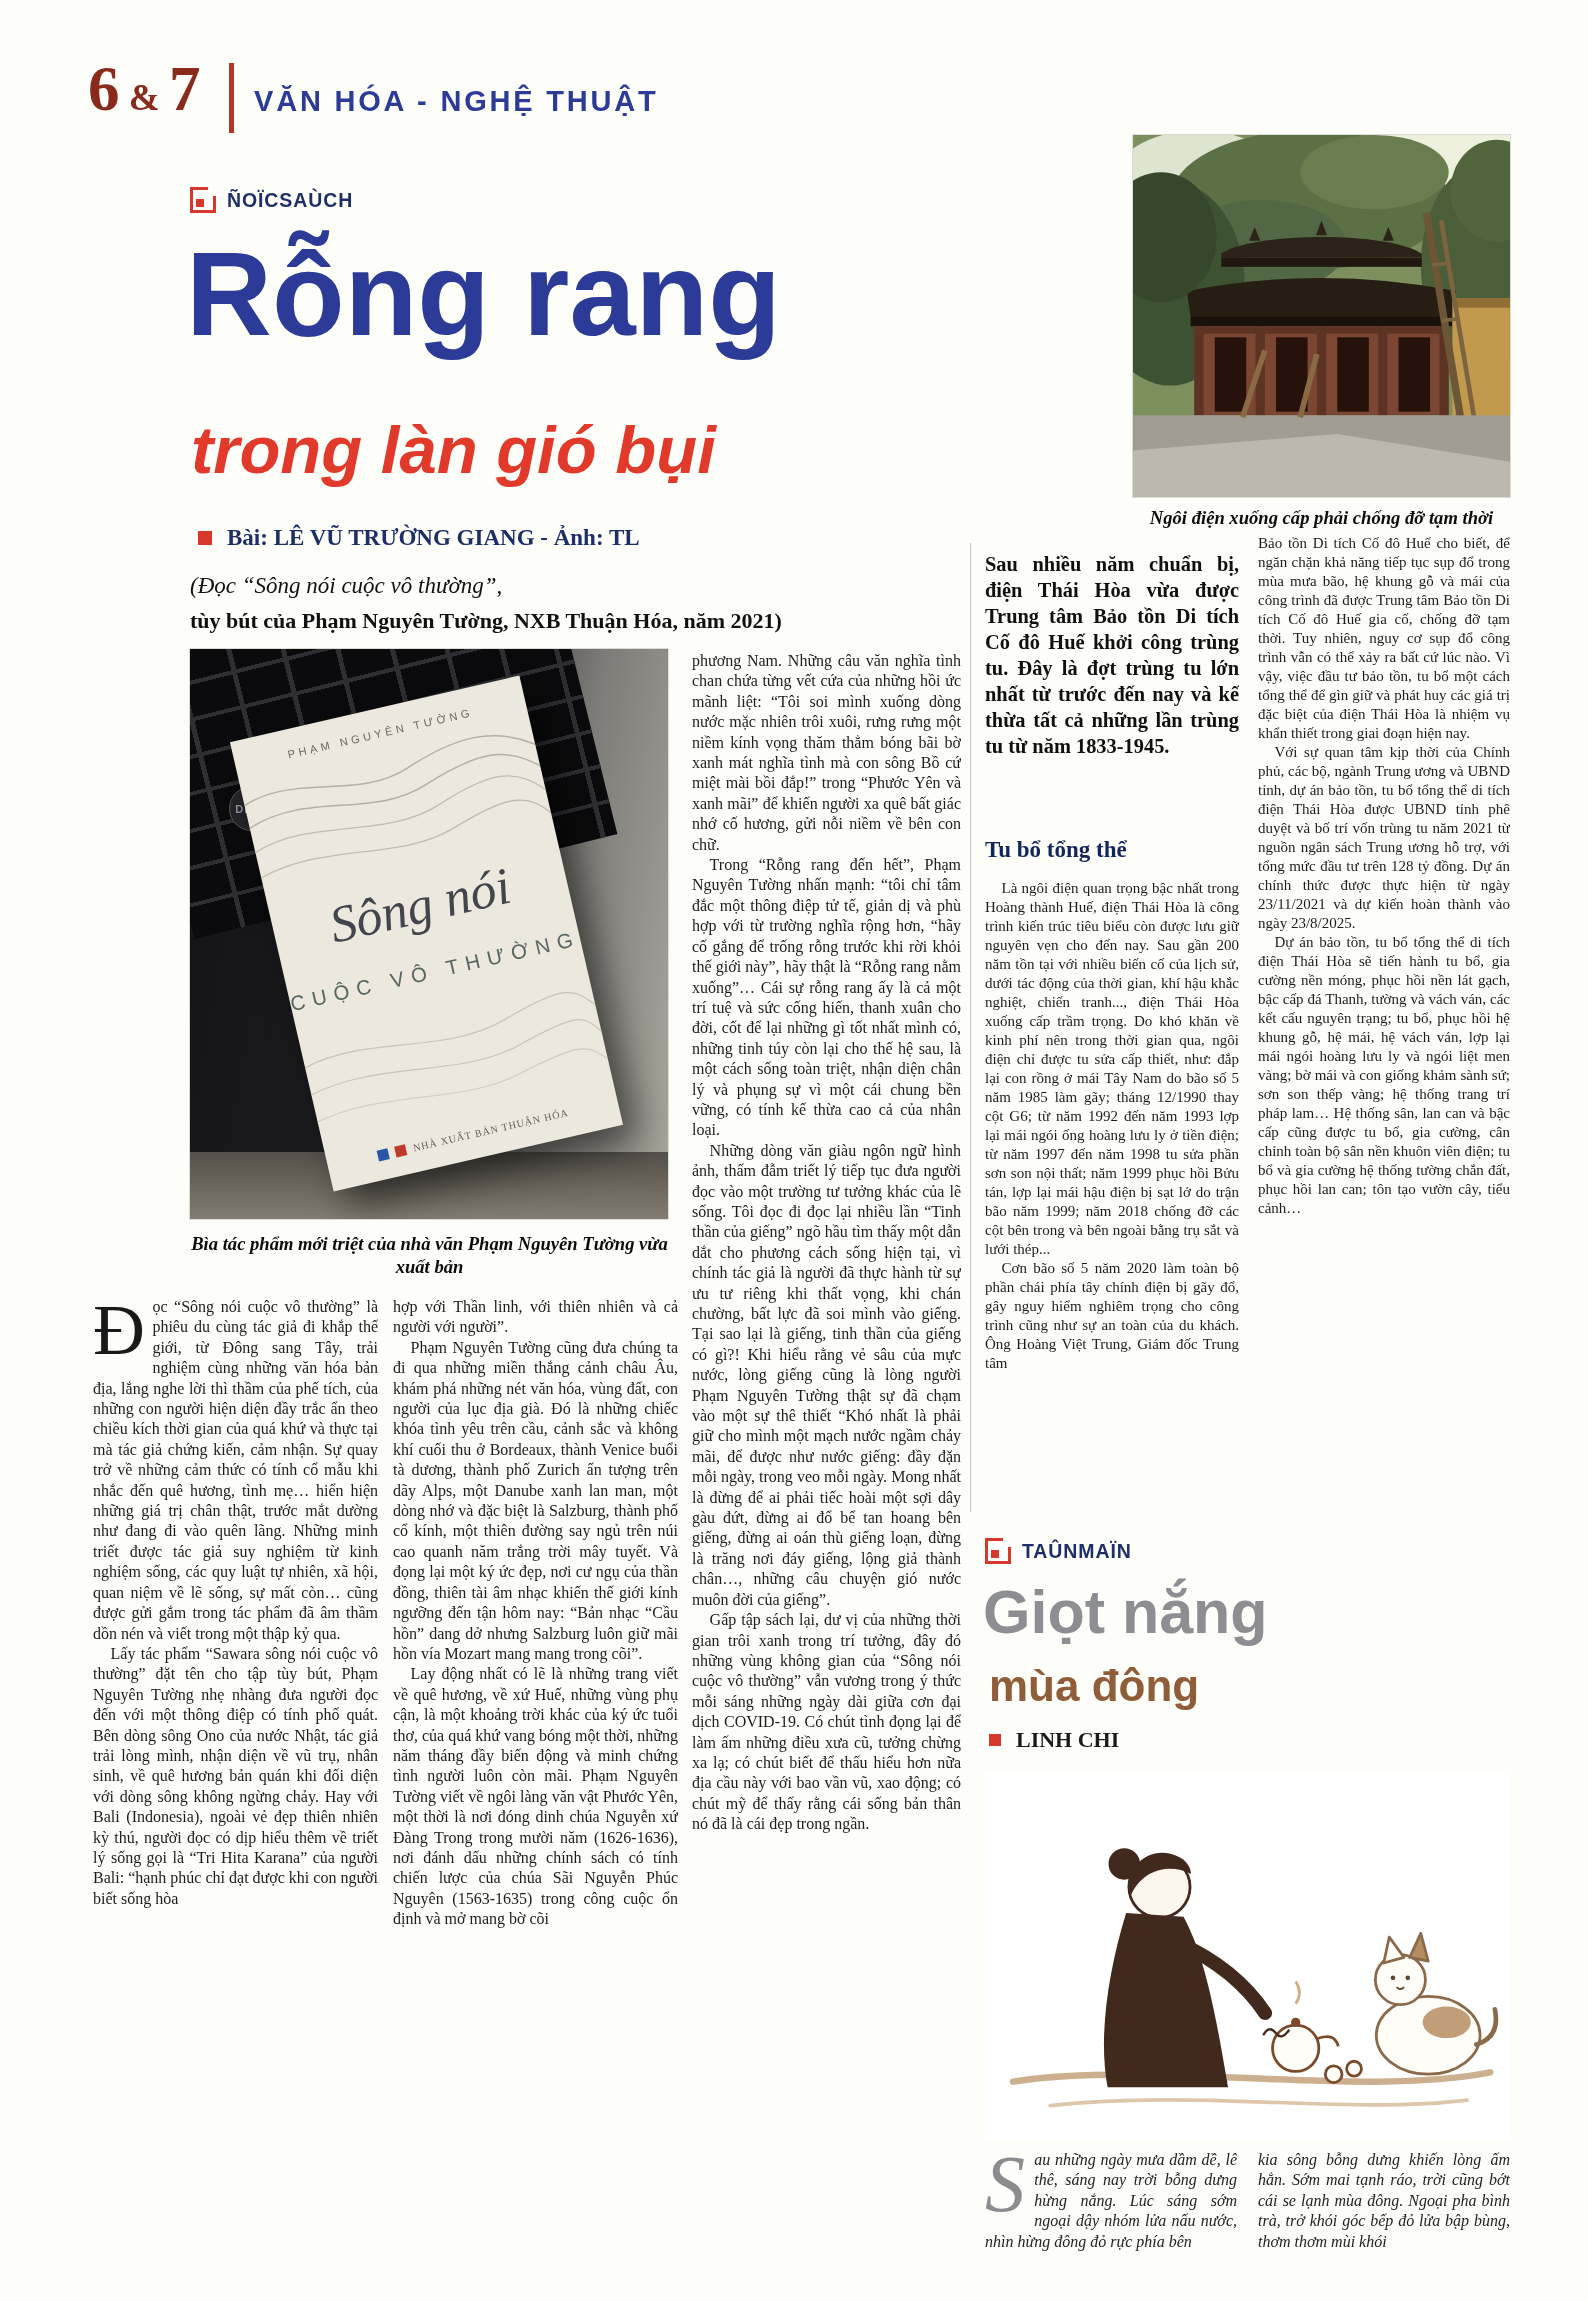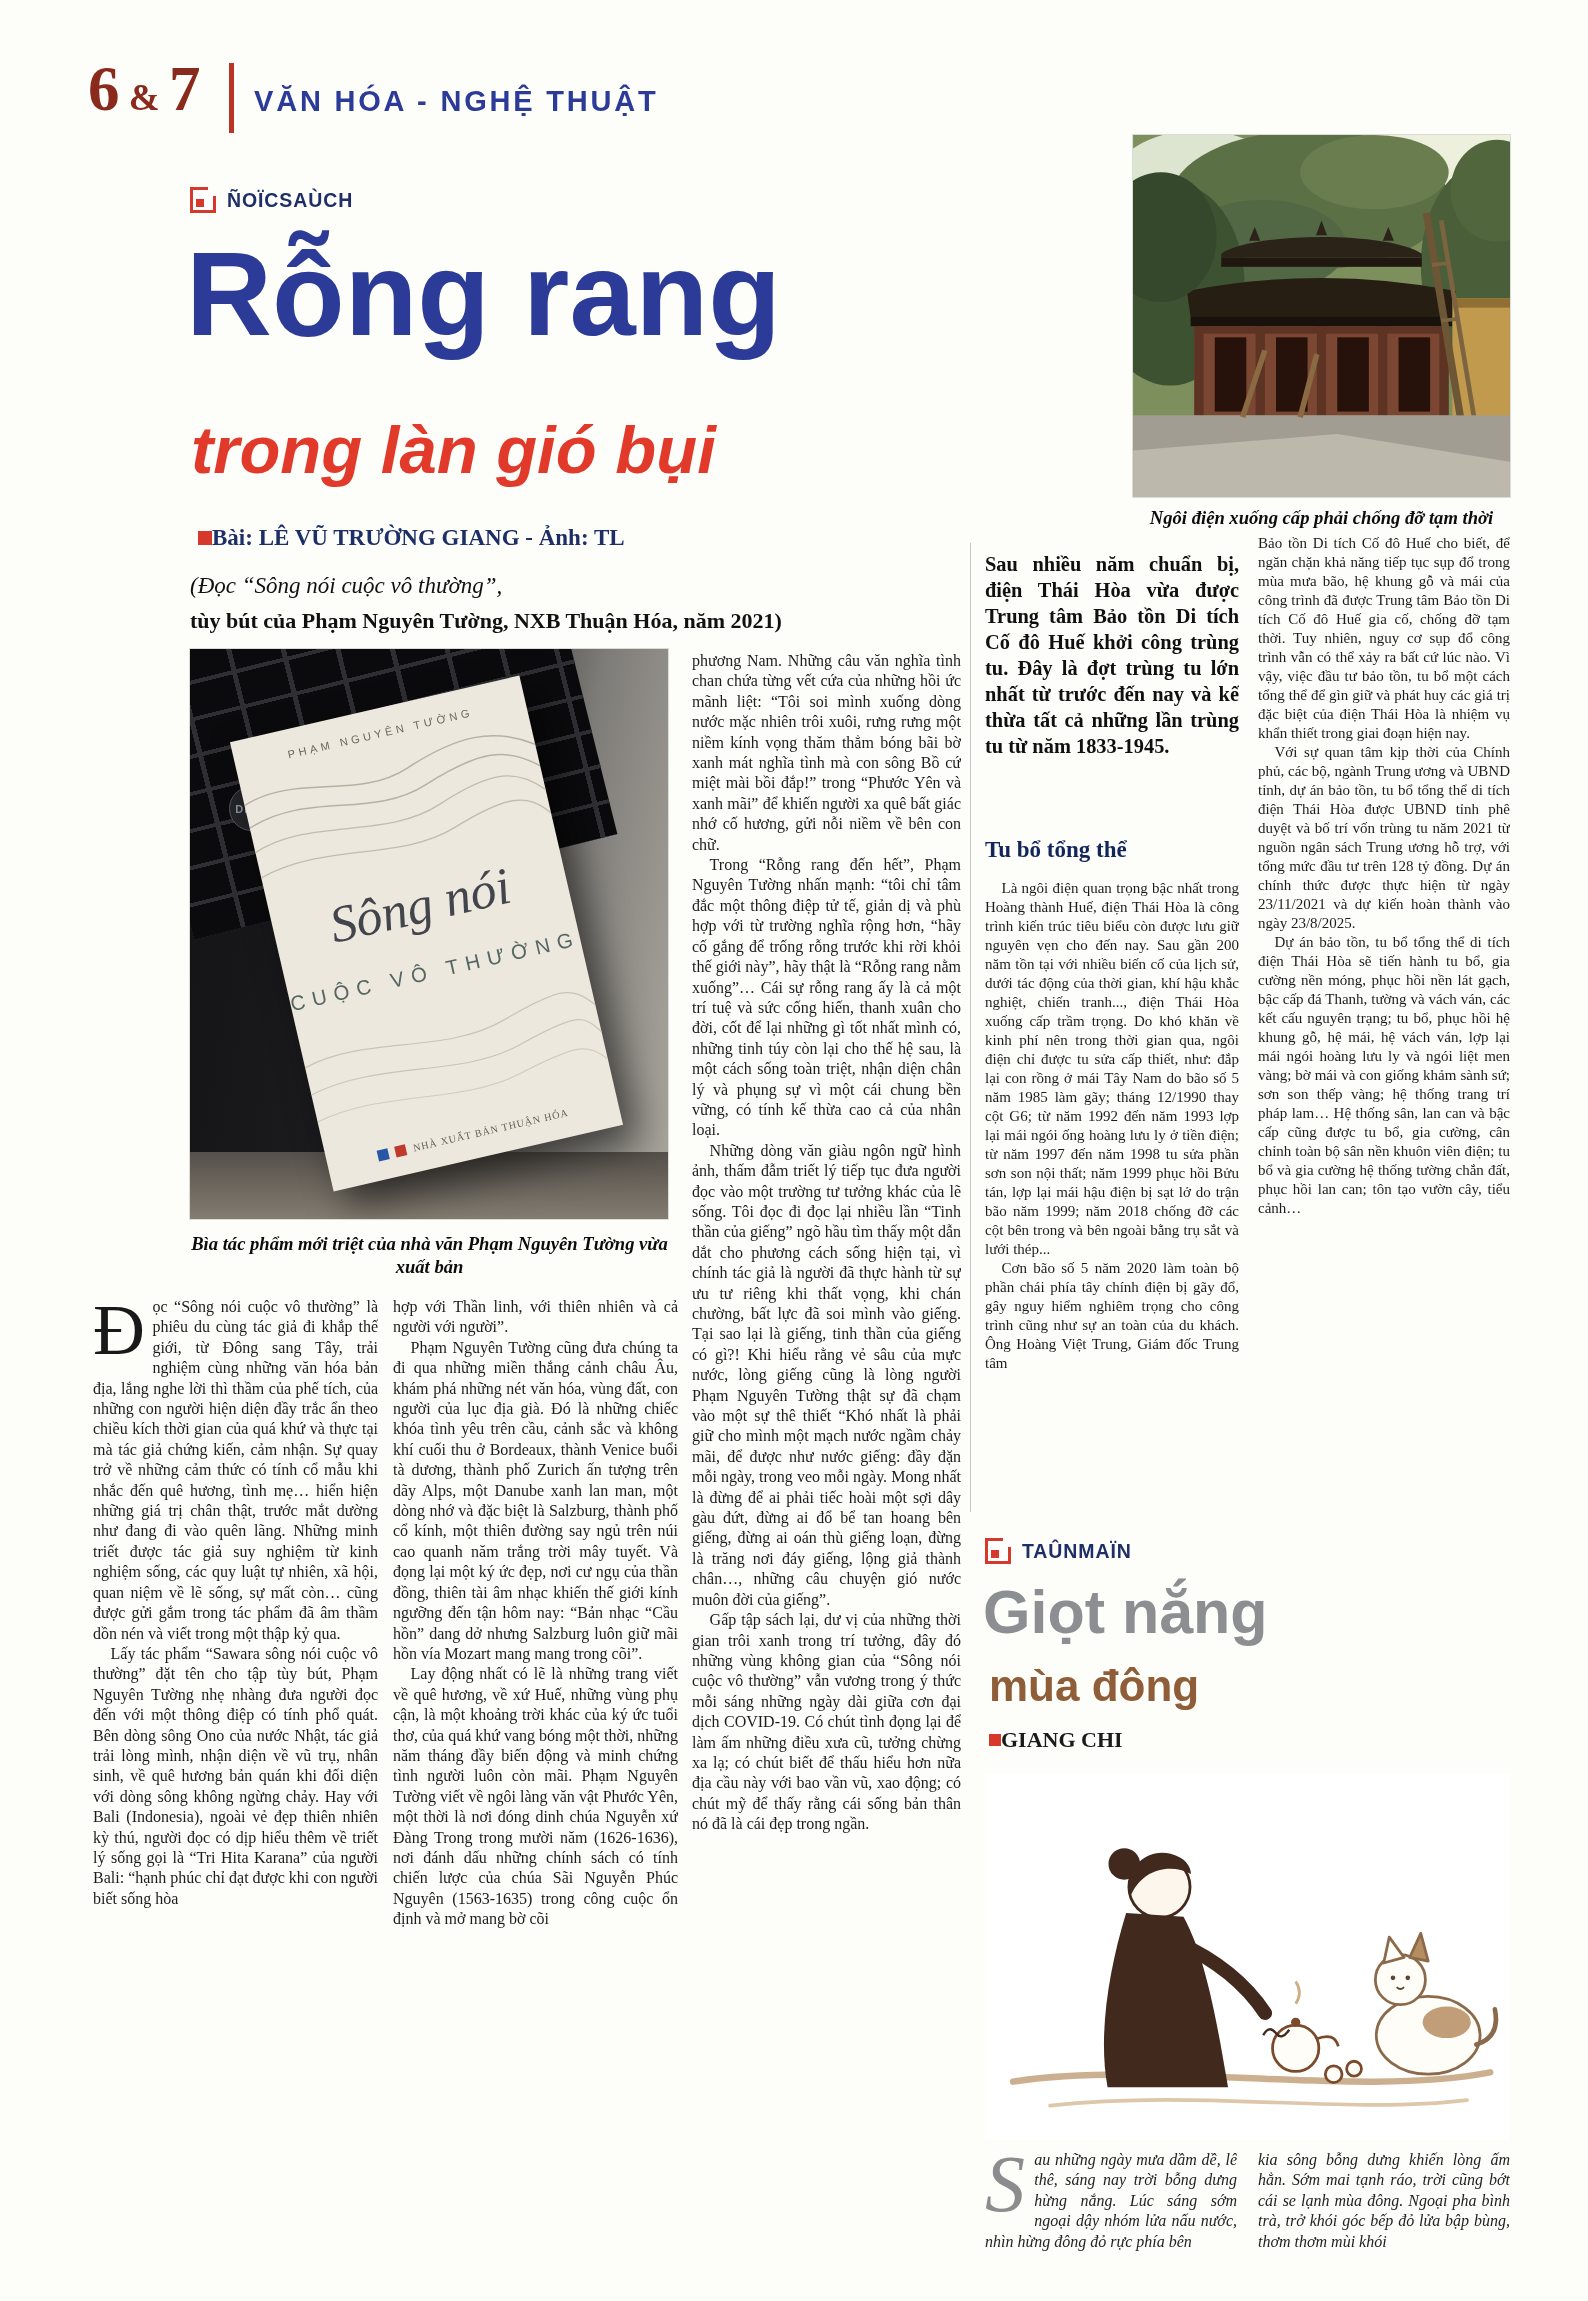--- a/index.html
+++ b/index.html
@@ -33,21 +33,21 @@
 
   
   .main-title {
     font-family:"Liberation Sans","DejaVu Sans",sans-serif;
     font-size:119px; line-height:1; font-weight:bold; color:#2c3b98;
   }
   .main-subtitle {
     font-family:"Liberation Sans","DejaVu Sans",sans-serif;
     font-size:67px; line-height:1; font-weight:bold; font-style:italic; color:#e23a2a;
   }
-  .byline-row { display:flex; align-items:center; gap:0; }
+  .byline-row { display:flex; align-items:center; gap:15px; }
   .bullet-sq { width:14px; height:14px; background:#d6392b; flex:0 0 auto; }
   .byline-text { font-size:23px; font-weight:bold; color:#1d2f66; }
   .intro-1 { font-size:23px; font-weight:normal; font-style:italic; color:#111; }
   .intro-2 { font-size:22px; font-weight:bold; color:#111; }
 
   
   .body-text { font-size:16px; line-height:20.4px; text-align:justify; overflow:hidden; }
   .body-text p { margin:0; text-indent:1.1em; }
   .body-text.cont p:first-child { text-indent:0; }
   .first-par { text-indent:0 !important; }
@@ -246,21 +246,21 @@
   </div>
 
   <div class="abs kicker" style="left:985px; top:1538px;">
     <span class="kicker-icon"></span>
     <span class="kicker-label">TAÛNMAÏN</span>
   </div>
   <div class="abs essay-title" style="left:983px; top:1582px;">Giọt nắng</div>
   <div class="abs essay-subtitle" style="left:989px; top:1664px;">mùa đông</div>
   <div class="abs byline-row" style="left:989px; top:1727px;">
     <span class="bullet-sq" style="width:12px; height:12px;"></span>
-    <span class="essay-byline">GIANG CHI</span>
+    <span class="essay-byline">LINH CHI</span>
   </div>
 
   <div class="abs" style="left:985px; top:1774px; width:525px; height:366px; background:#fff;">
     <svg viewBox="0 0 566 395" width="525" height="366">
       <path d="M30,332 C180,308 400,350 545,322" stroke="#bb9468" stroke-width="7" fill="none" opacity="0.75" stroke-linecap="round"></path>
       <path d="M70,358 C230,340 390,368 520,352" stroke="#cfae85" stroke-width="4" fill="none" opacity="0.7" stroke-linecap="round"></path>
       <g>
         <circle cx="150" cy="97" r="17" fill="#42291d"></circle>
         <circle cx="188" cy="122" r="33" fill="#fdf6ec" stroke="#42291d" stroke-width="3"></circle>
         <path d="M156,134 C150,98 176,80 200,86 C216,90 222,100 222,108 C200,96 168,102 156,134 Z" fill="#42291d"></path>

